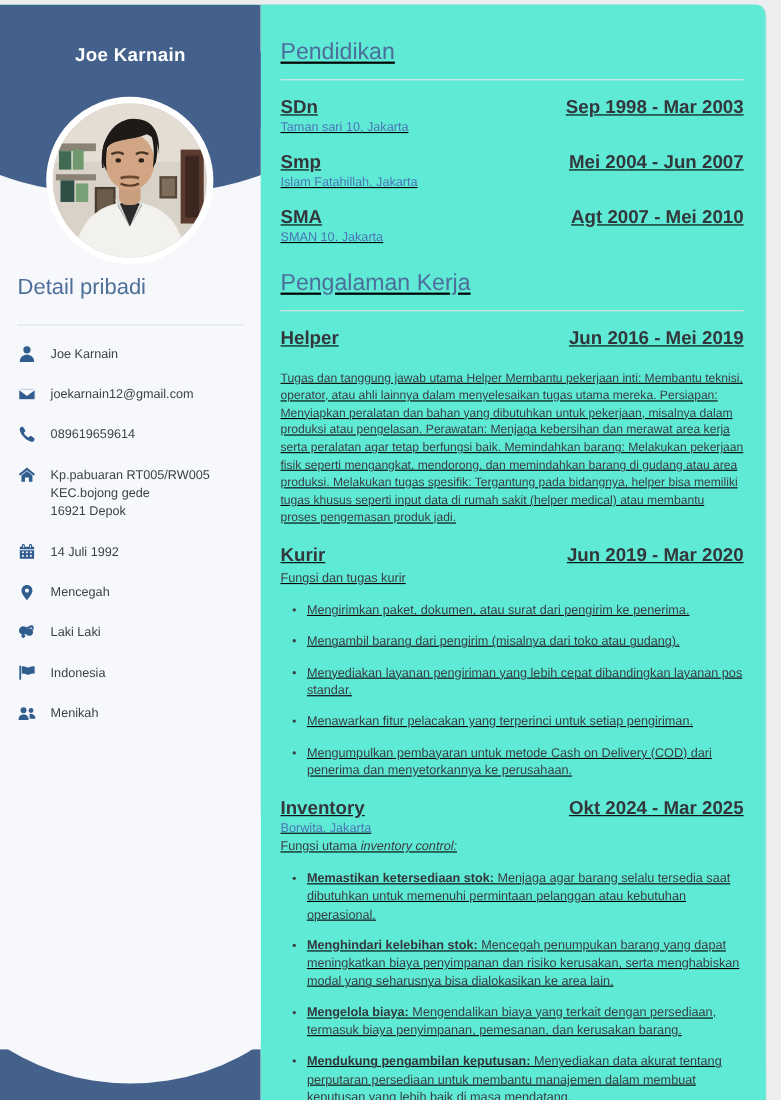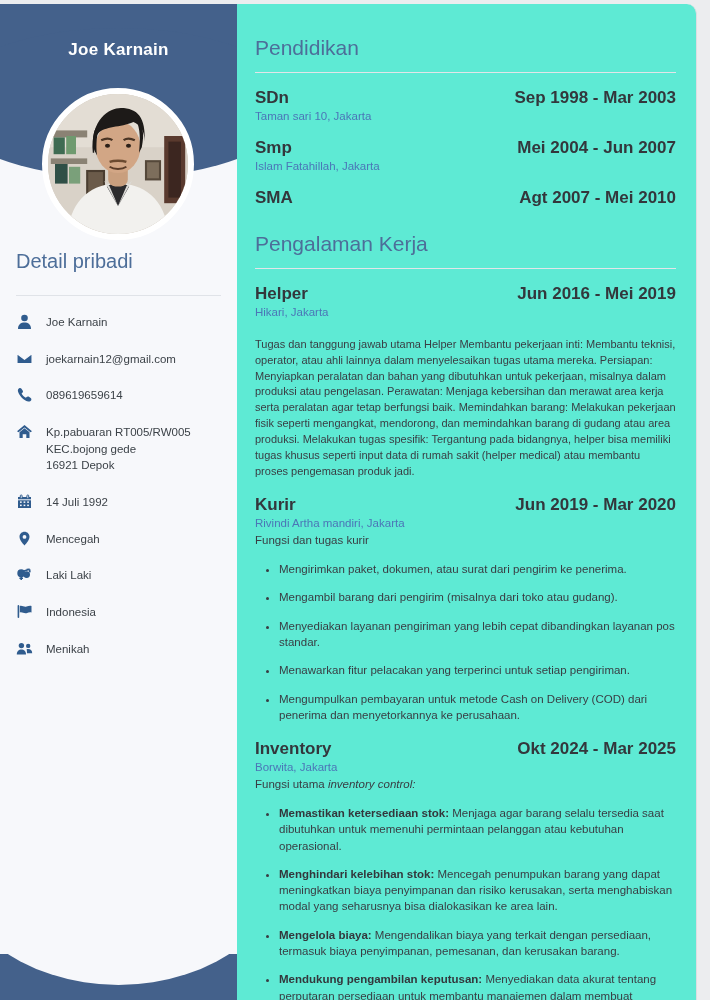--- a/index.html
+++ b/index.html
@@ -80,20 +80,21 @@
   .bottom-cover {
     position: absolute; bottom: 15px; left: -58px;
     width: 353px; height: 280px;
     background: #f7f8fb;
     border-radius: 50%;
   }
   
   .main {
     flex: 1;
     padding: 32px 20px 0 18px;
+    text-decoration: underline;
   }
   .section-title {
     font-size: 21px; font-weight: 400;
     color: #4d6e99;
     padding-bottom: 12px;
     border-bottom: 1px solid #e3e5e9;
     margin-bottom: 15px;
   }
   .section { margin-bottom: 8px; }
   .section.experience { margin-top: 24px; }
@@ -299,41 +300,40 @@
           <span>Mei 2004 - Jun 2007</span>
         </div>
         <div class="entry-place">Islam Fatahillah, Jakarta</div>
       </div>
 
       <div class="entry">
         <div class="entry-head">
           <span>SMA</span>
           <span>Agt 2007 - Mei 2010</span>
         </div>
+        <div class="entry-place">SMAN 10, Jakarta</div>
       </div>
     </div>
 
     <div class="section experience">
       <div class="section-title">Pengalaman Kerja</div>
 
       <div class="entry">
         <div class="entry-head">
           <span>Helper</span>
           <span>Jun 2016 - Mei 2019</span>
         </div>
-        <div class="entry-place">Hikari, Jakarta</div>
         <div class="entry-body">Tugas dan tanggung jawab utama  Helper Membantu pekerjaan inti: Membantu teknisi, operator, atau ahli lainnya dalam menyelesaikan tugas utama mereka. Persiapan: Menyiapkan peralatan dan bahan yang dibutuhkan untuk pekerjaan, misalnya dalam produksi atau pengelasan. Perawatan: Menjaga kebersihan dan merawat area kerja serta peralatan agar tetap berfungsi baik. Memindahkan barang: Melakukan pekerjaan fisik seperti mengangkat, mendorong, dan memindahkan barang di gudang atau area produksi. Melakukan tugas spesifik: Tergantung pada bidangnya, helper bisa memiliki tugas khusus seperti input data di rumah sakit (helper medical) atau membantu proses pengemasan produk jadi.</div>
       </div>
 
       <div class="entry">
         <div class="entry-head">
           <span>Kurir</span>
           <span>Jun 2019 - Mar 2020</span>
         </div>
-        <div class="entry-place">Rivindi Artha mandiri, Jakarta</div>
         <div class="entry-intro">Fungsi dan tugas kurir</div>
         <ul class="duties">
           <li>Mengirimkan paket, dokumen, atau surat dari pengirim ke penerima.</li>
           <li>Mengambil barang dari pengirim (misalnya dari toko atau gudang).</li>
           <li>Menyediakan layanan pengiriman yang lebih cepat dibandingkan layanan pos standar.</li>
           <li>Menawarkan fitur pelacakan yang terperinci untuk setiap pengiriman.</li>
           <li>Mengumpulkan pembayaran untuk metode Cash on Delivery (COD) dari penerima dan menyetorkannya ke perusahaan.</li>
         </ul>
       </div>
 

